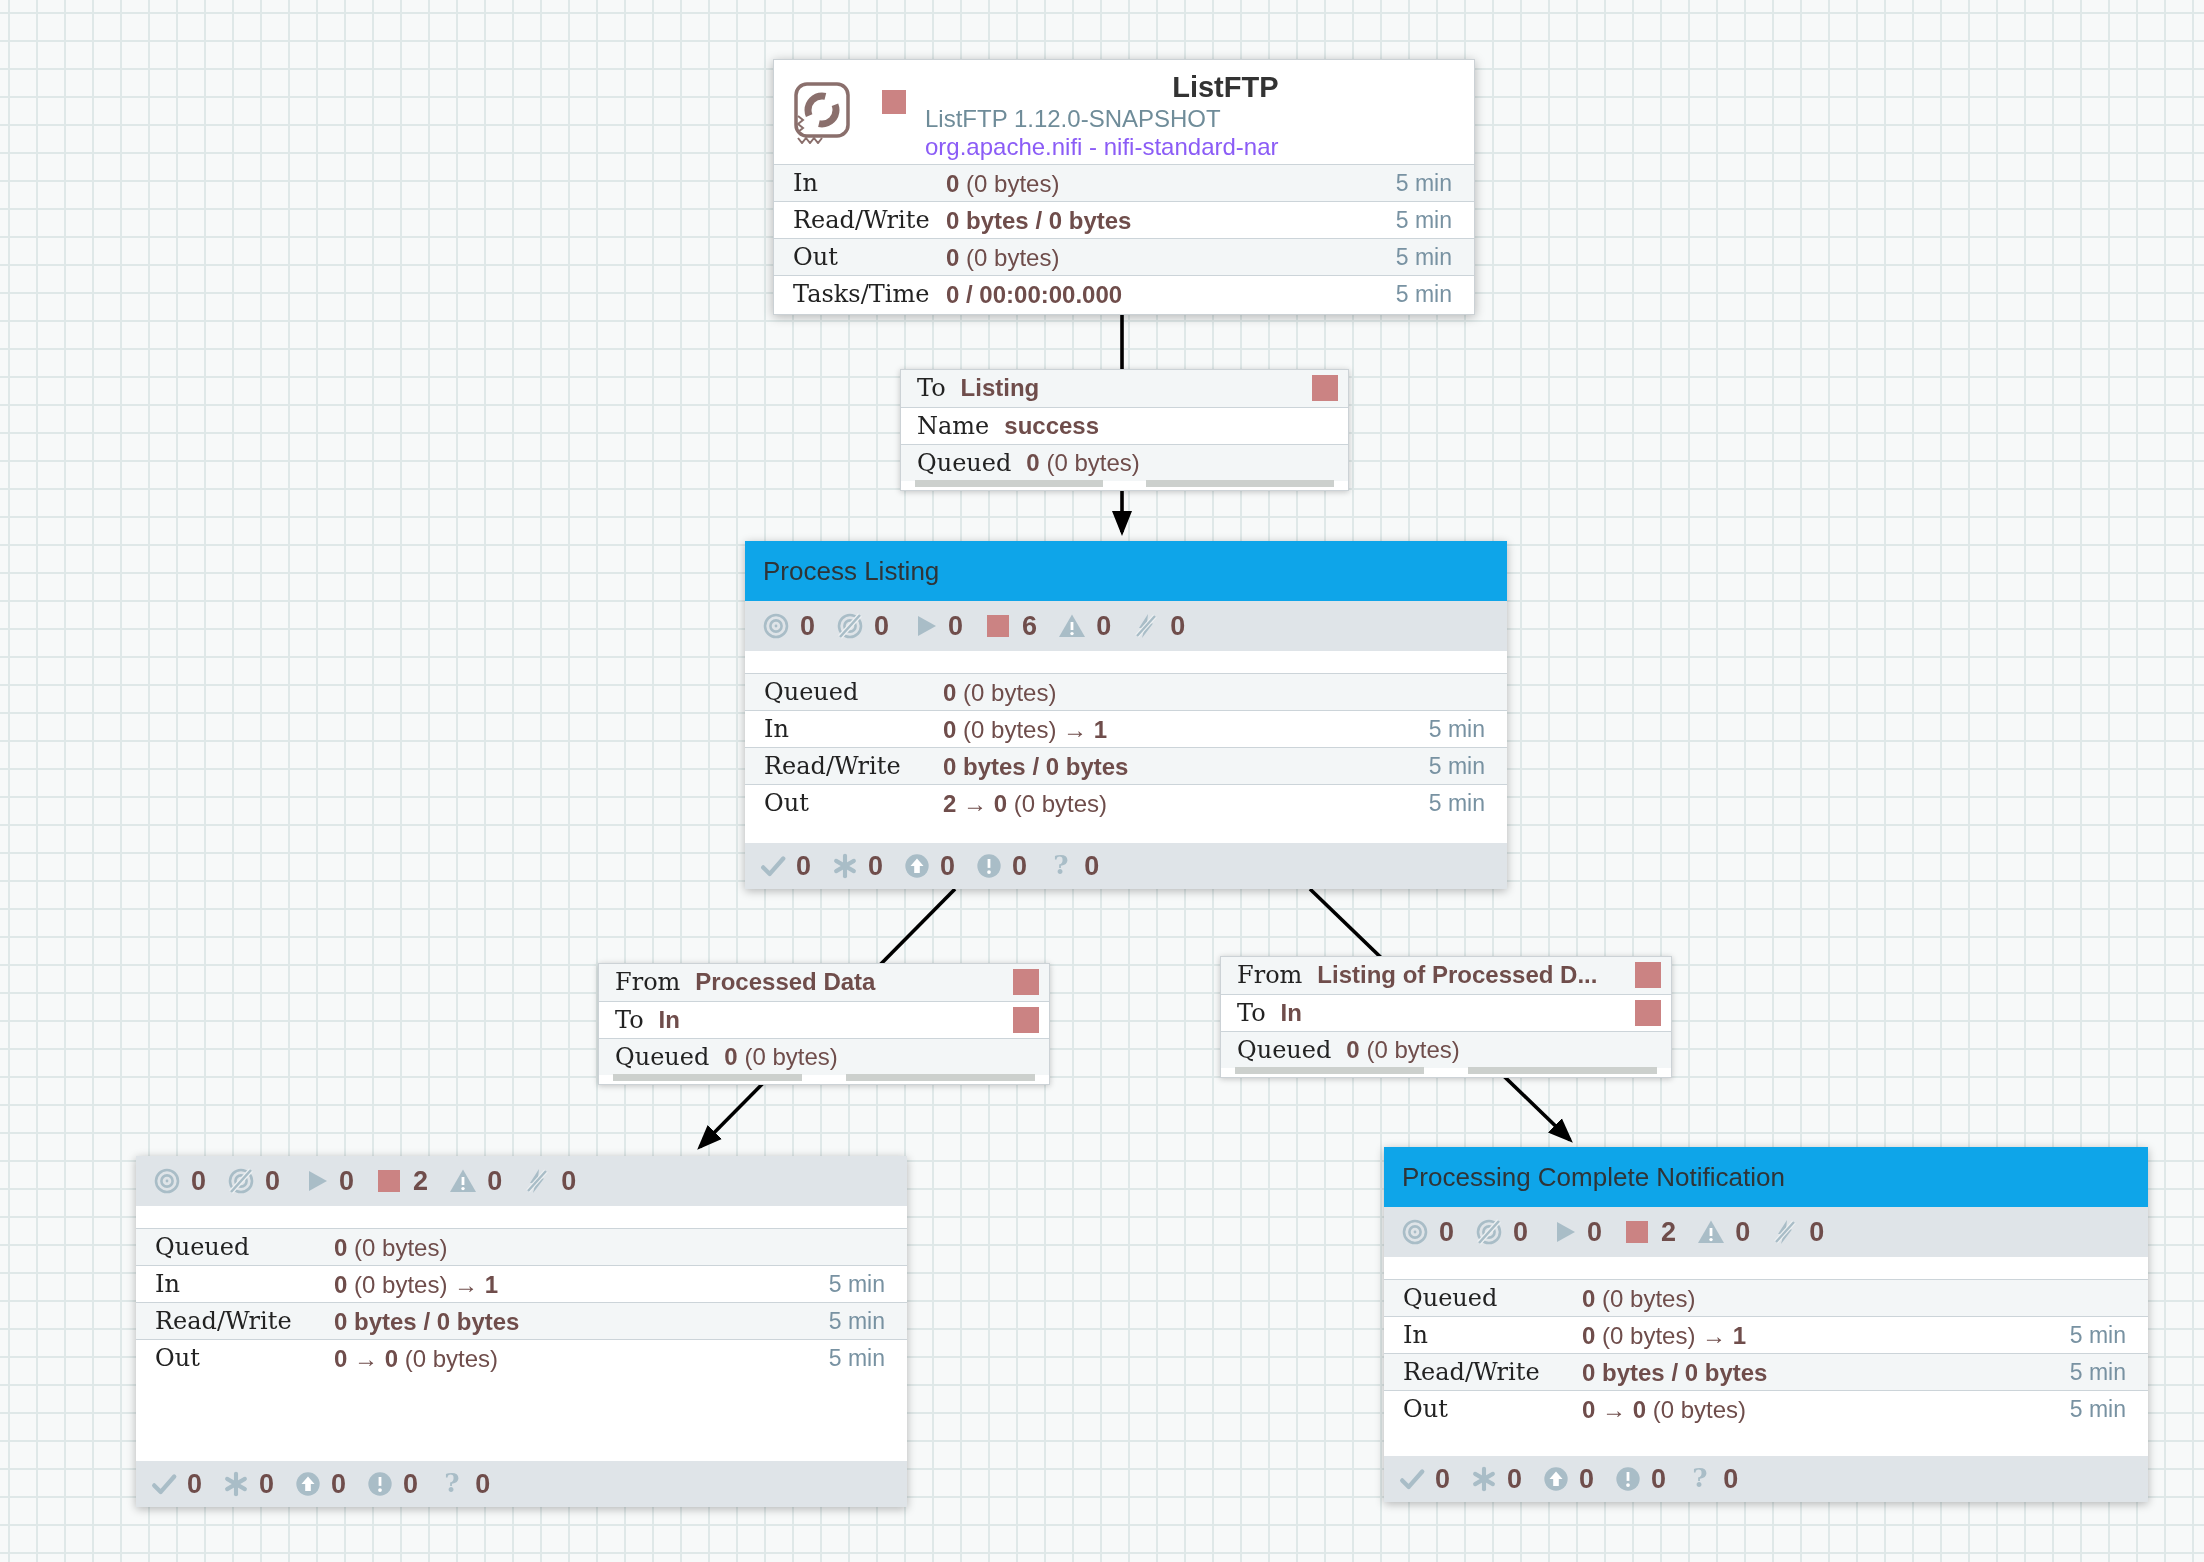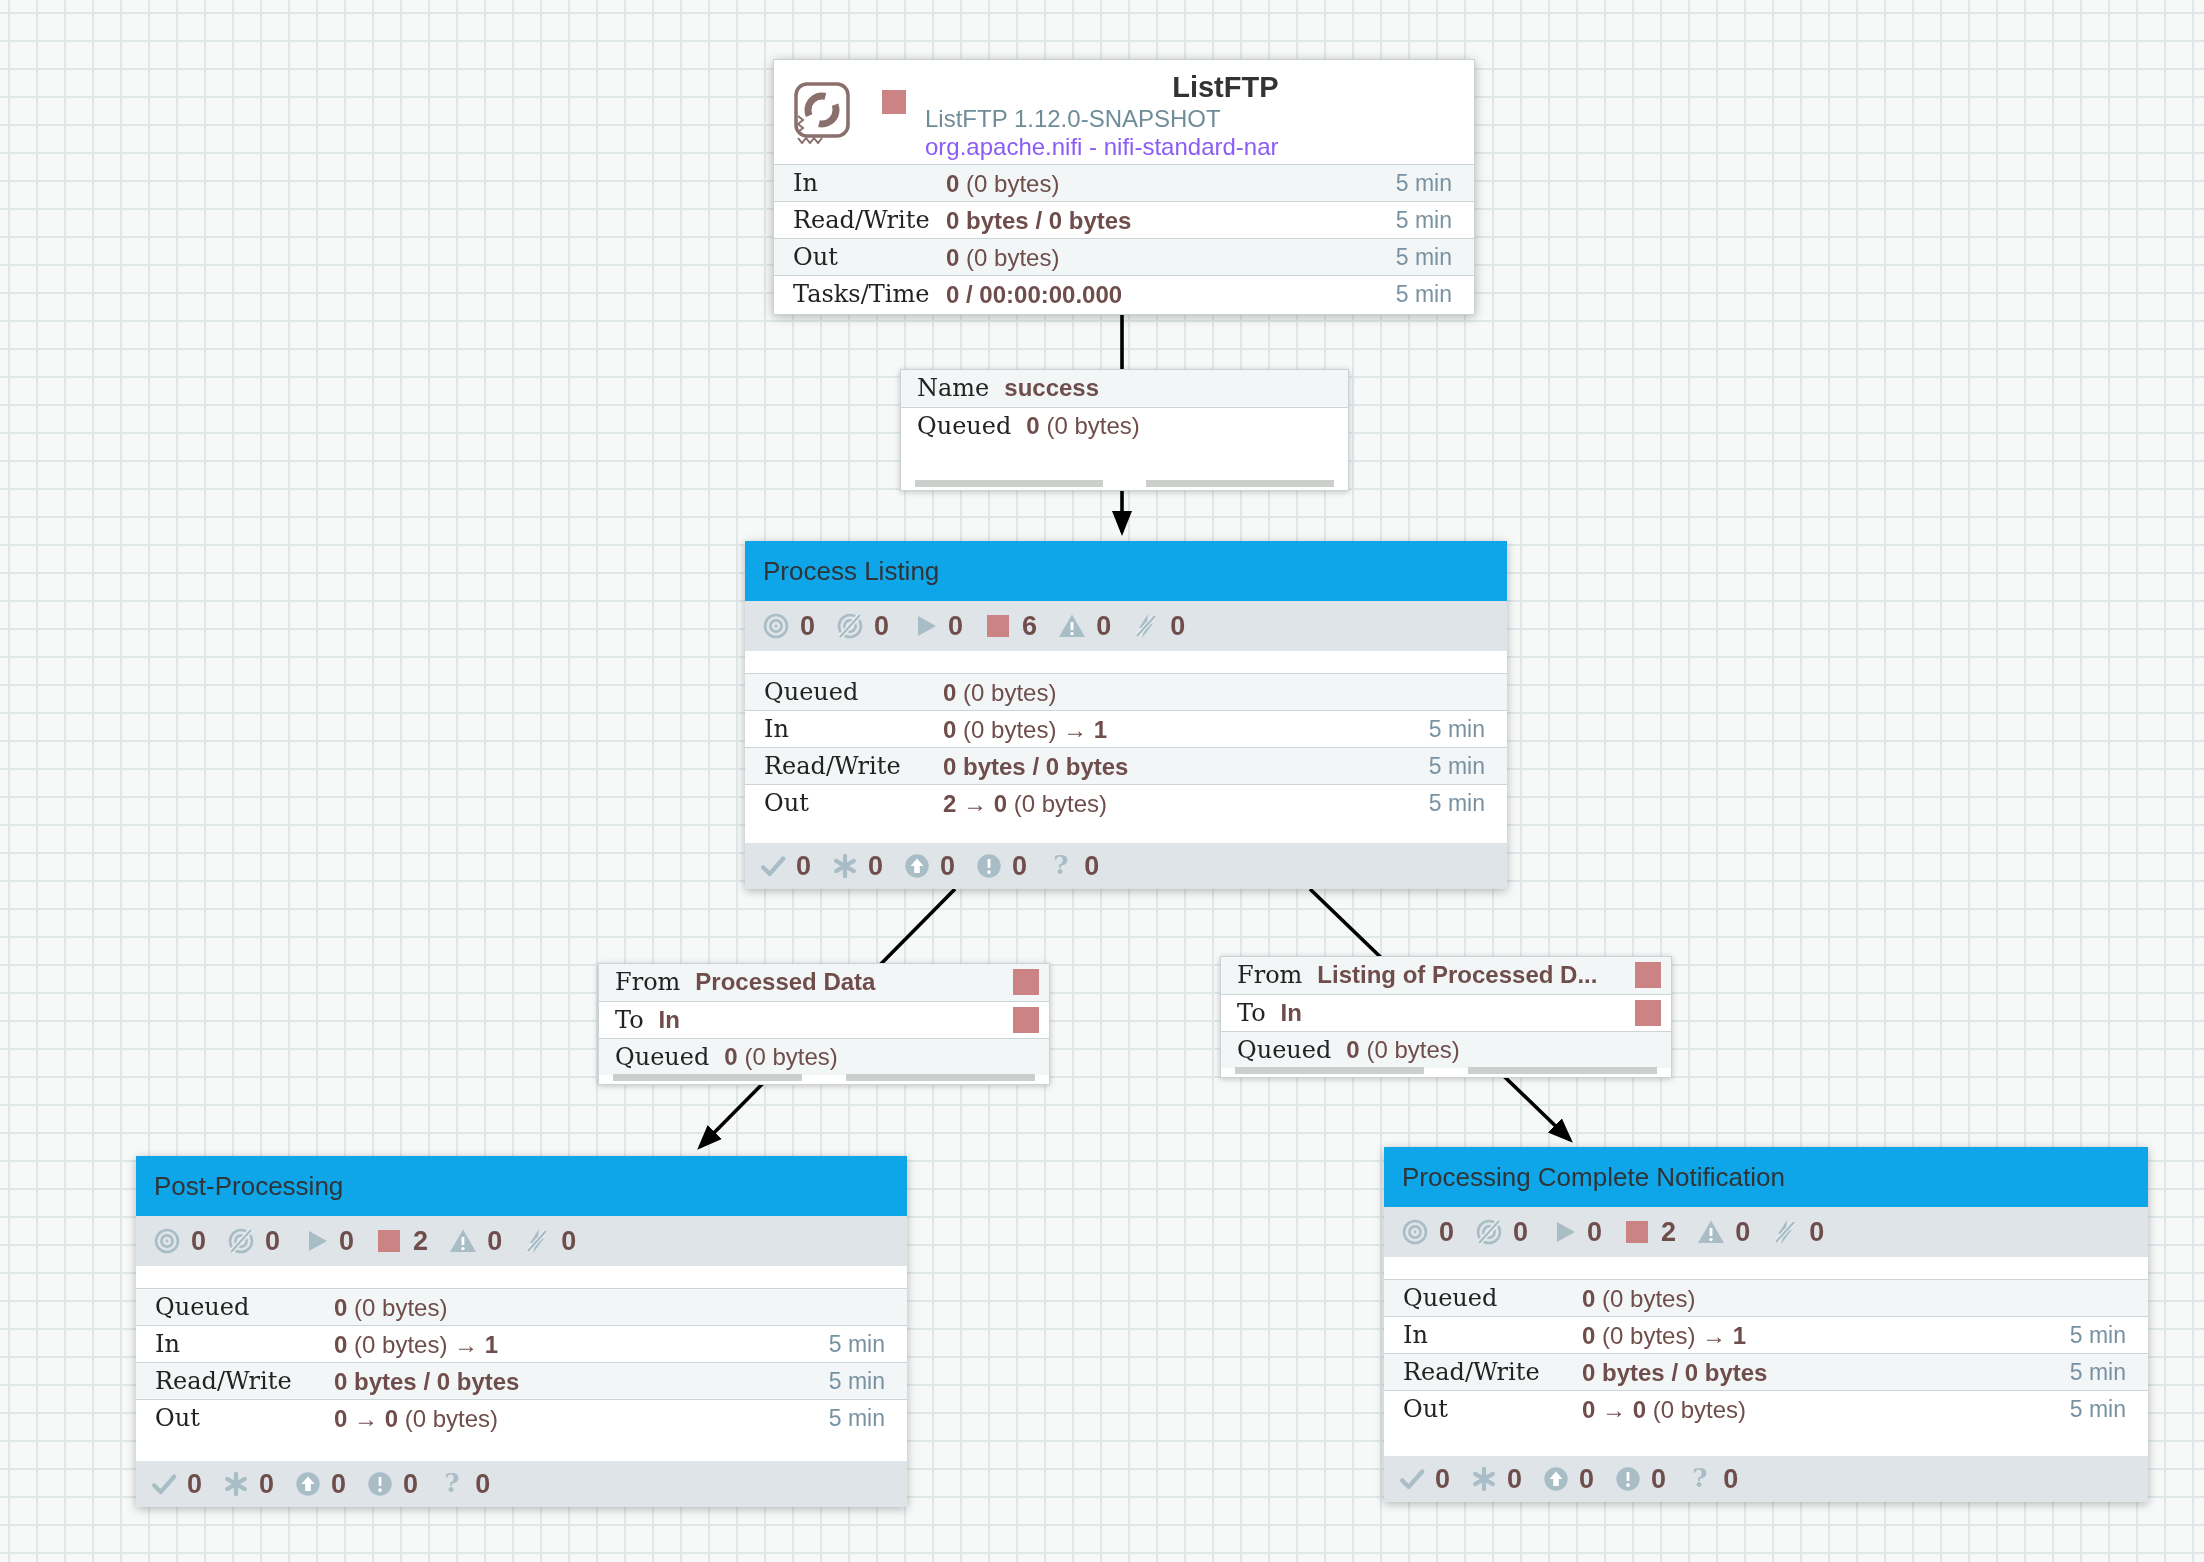--- a/index.html
+++ b/index.html
@@ -111,20 +111,21 @@
       <div class="srow">
         <span class="sl">Tasks/Time</span>
         <span class="sv"><span class="b">0 / 00:00:00.000</span></span>
         <span class="st">5 min</span>
       </div>
     </div>
 </div>
 
 <div class="node clabel" style="left:900px;top:369px;width:447px;height:120px;">
   <div>
+      <div class="crow"><span class="cl">To</span><span class="cv"><span class="b">Listing</span></span><span class="csq"></span></div>
       <div class="crow"><span class="cl">Name</span><span class="cv"><span class="b">success</span></span></div>
       <div class="crow"><span class="cl">Queued</span><span class="cv"><span class="b">0</span><span class="n"> (0 bytes)</span></span></div>
     </div>
   <div class="qbars">
     <div class="qbar l"></div>
     <div class="qbar r"></div>
   </div>
 </div>
 
 <div class="node group" style="left:745px;top:541px;width:762px;height:348px;">
@@ -280,23 +281,20 @@
       <div class="crow"><span class="cl">To</span><span class="cv"><span class="b">In</span></span><span class="csq"></span></div>
       <div class="crow"><span class="cl">Queued</span><span class="cv"><span class="b">0</span><span class="n"> (0 bytes)</span></span></div>
     </div>
   <div class="qbars">
     <div class="qbar l"></div>
     <div class="qbar r"></div>
   </div>
 </div>
 
 <div class="node group" style="left:136px;top:1156px;width:771px;height:351px;">
-  <div class="g-header">
-    <span class="g-title">Post-Processing</span>
-  </div>
   <div class="countbar g-iconbar">
       <span class="cnt">
         <span class="cnt-icon">
           <svg width="30" height="30" viewBox="0 0 30 30">
             <circle cx="15" cy="15" r="11" fill="none" stroke="#a9bdc7" stroke-width="2.6"></circle>
             <circle cx="15" cy="15" r="5.6" fill="none" stroke="#a9bdc7" stroke-width="2.6"></circle>
             <circle cx="15" cy="15" r="1.4" fill="#a9bdc7"></circle>
           </svg>
         </span>
         <span class="cnt-num">0</span>

